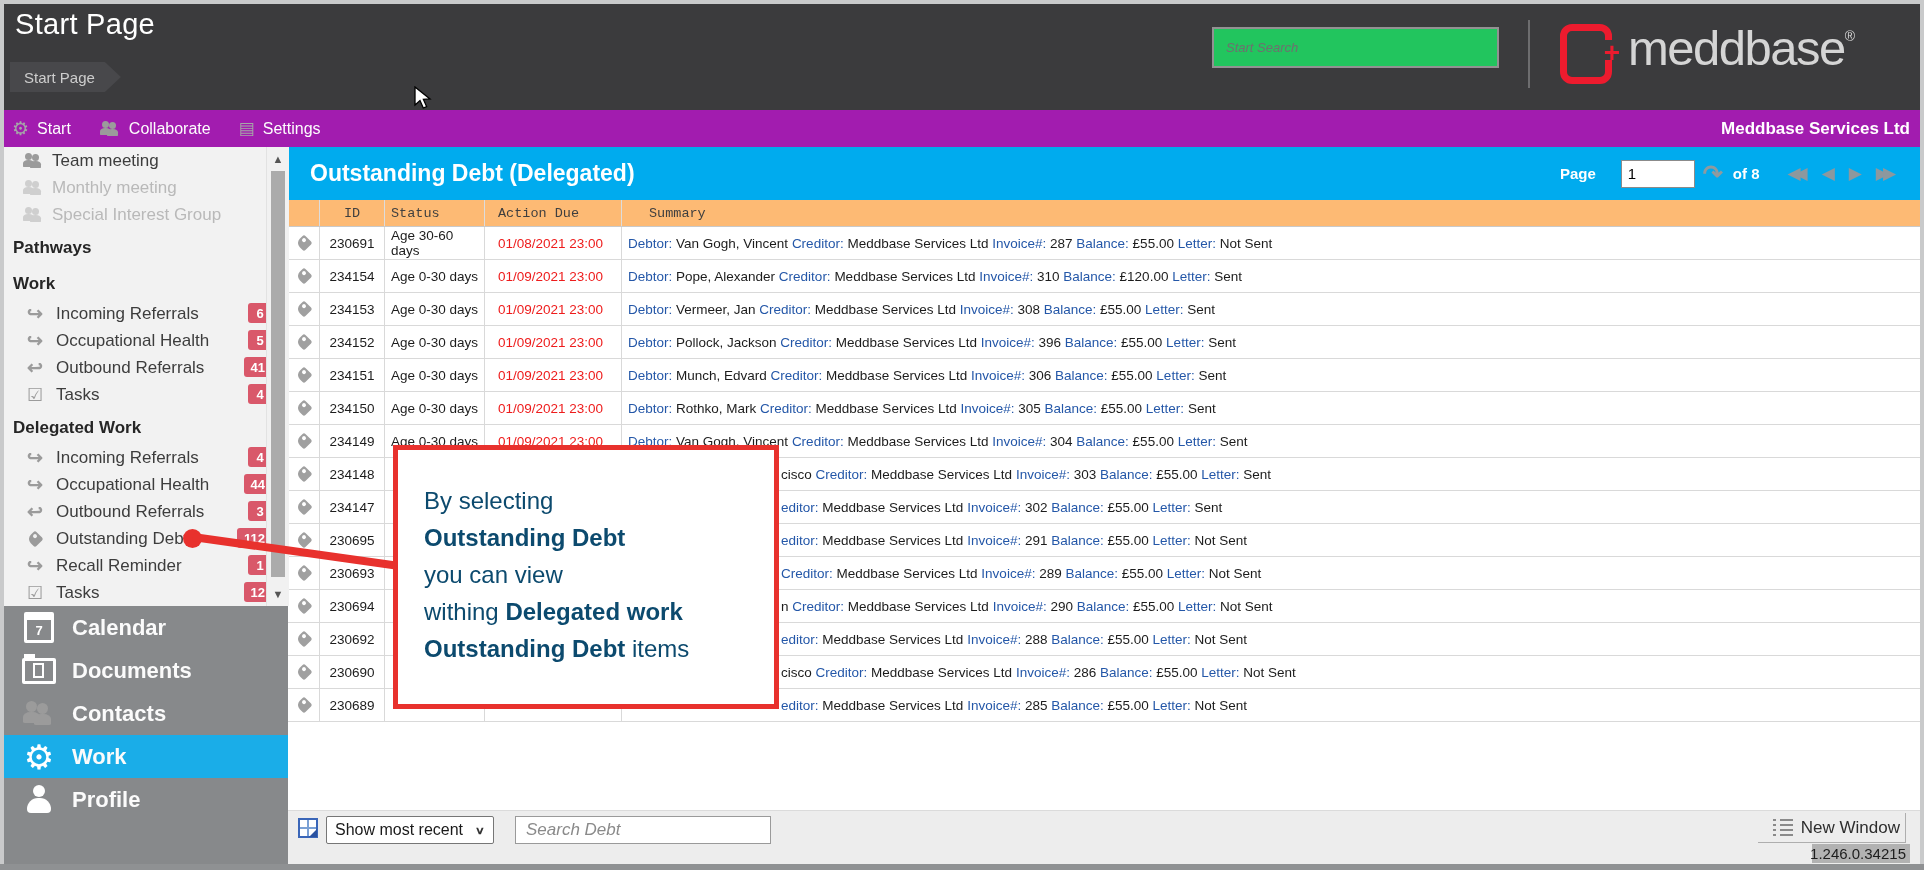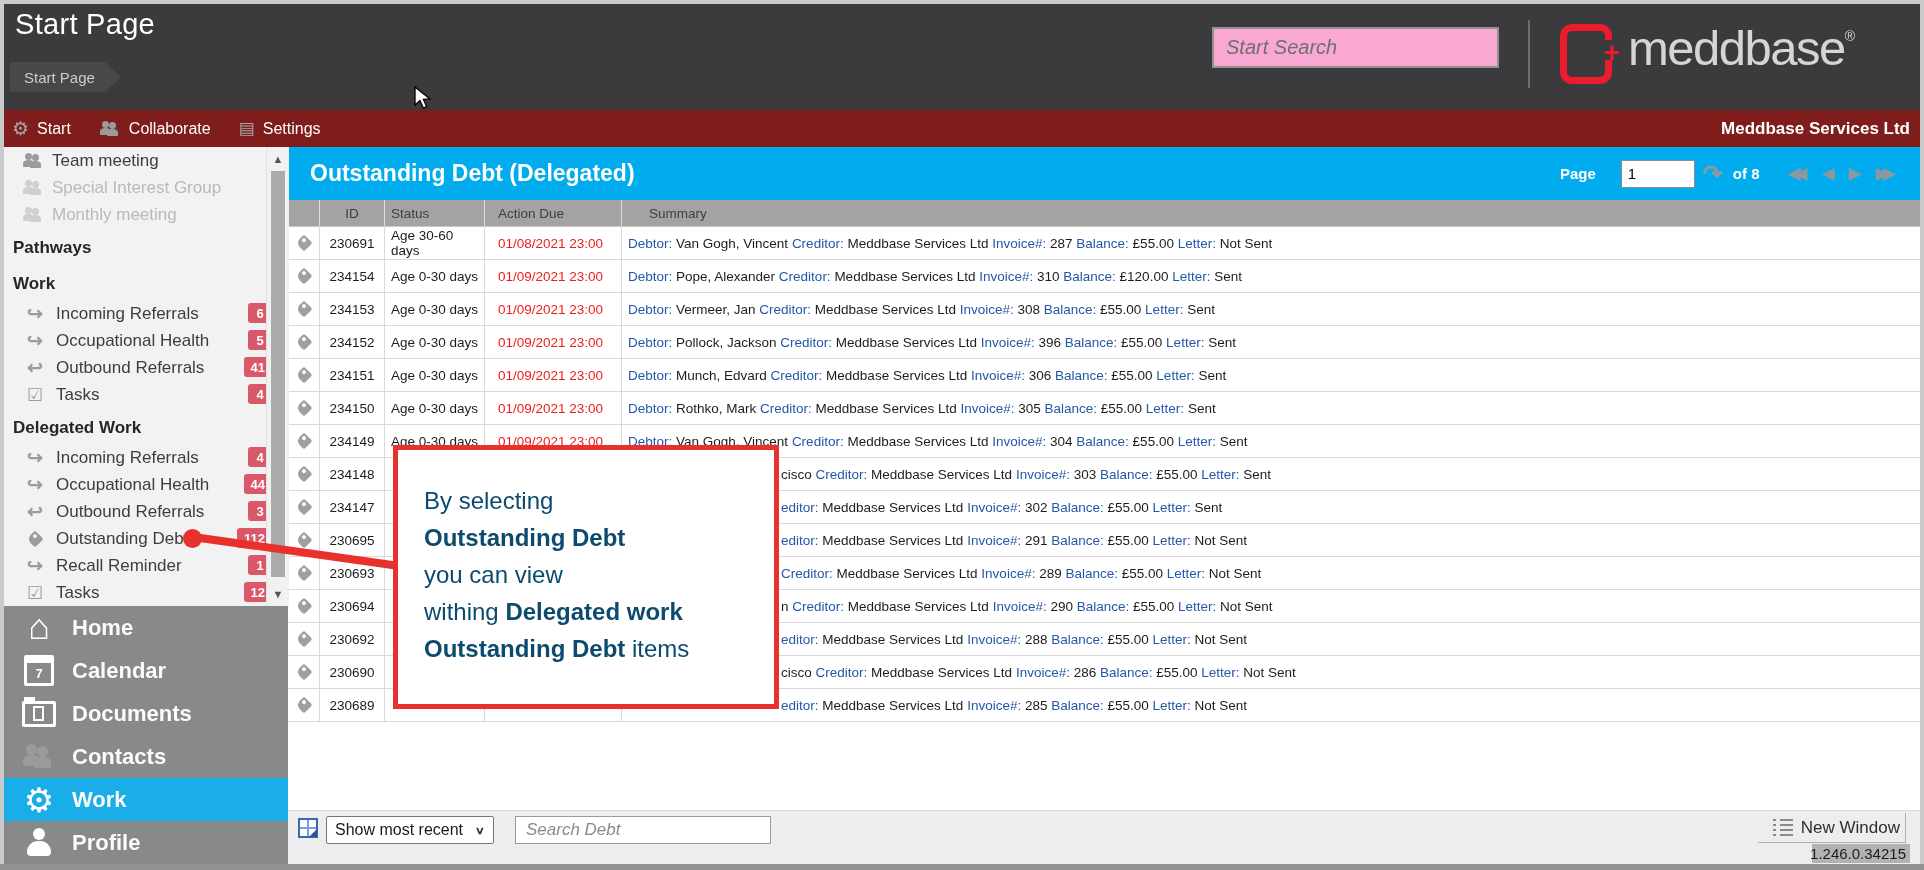--- a/index.html
+++ b/index.html
@@ -7,32 +7,32 @@
   .frame{position:absolute;inset:0;border:4px solid #c9cacb;z-index:95;pointer-events:none;}
   .bottom-strip{position:absolute;left:0;right:0;bottom:0;height:6px;background:#8f9193;z-index:96;}
 
   
   .titlebar{position:absolute;top:0;left:0;width:100%;height:110px;background:#3b3b3d;}
   .app-title{position:absolute;left:15px;top:8px;font-size:29px;font-weight:400;color:#fff;letter-spacing:.3px;}
   .tab{position:absolute;left:10px;top:62px;height:30px;background:#48484b;color:#cdcdcd;font-size:15px;
        display:flex;align-items:center;padding:0 26px 0 14px;
        clip-path:polygon(0 0,calc(100% - 16px) 0,100% 50%,calc(100% - 16px) 100%,0 100%);}
   .global-search{position:absolute;left:1212px;top:27px;width:287px;height:41px;border:2px solid #929292;
-       background:#f9a8d4;font-size:20px;padding:0 12px;color:#333;box-sizing:border-box;outline:none;}
+       background:#22c55e;font-size:13px;padding:0 12px;color:#333;box-sizing:border-box;outline:none;}
   .global-search::placeholder{color:#6f6f6f;font-style:italic;}
   .hdr-divider{position:absolute;left:1528px;top:20px;width:2px;height:68px;background:#6d6d6f;}
   .logo{position:absolute;left:1560px;top:16px;display:flex;align-items:flex-start;}
   .logo-mark{width:38px;height:46px;border:7px solid #ed1b2e;border-radius:12px;position:relative;margin-top:8px;}
   .logo-mark::after{content:"";position:absolute;right:-9px;top:9px;width:13px;height:20px;background:#3b3b3d;}
   .logo-plus{position:absolute;right:-15px;top:6px;color:#ed1b2e;font-size:28px;font-weight:700;z-index:2;}
   .logo-text{color:#d5d5d5;font-size:49px;font-weight:400;letter-spacing:-1.5px;margin-left:16px;line-height:64px;}
   .logo-reg{color:#d5d5d5;font-size:14px;margin-top:12px;}
 
   
-  .menubar{position:absolute;top:110px;left:0;width:100%;height:37px;background:#7f1d1d;display:flex;align-items:center;z-index:4;}
+  .menubar{position:absolute;top:110px;left:0;width:100%;height:37px;background:#a21caf;display:flex;align-items:center;z-index:4;}
   #menubar-items{display:flex;gap:28px;padding-left:12px;}
   .menu-item{display:flex;align-items:center;gap:8px;font-size:16px;color:#fdfdfd;}
   .mic{color:#a6a6a8;display:inline-flex;align-items:center;justify-content:center;}
   .mic-gear::before{content:"⚙";font-size:19px;line-height:1;}
   .mic-form::before{content:"▤";font-size:17px;line-height:1;}
   .company{position:absolute;right:14px;font-size:17px;font-weight:700;color:#fff;}
 
   
   .ppl{position:relative;display:inline-block;color:#9b9b9b;}
   .ppl::before{content:"";position:absolute;border-radius:50%;background:currentColor;}
@@ -88,22 +88,22 @@
   .main-header{height:53px;background:#00abee;position:relative;display:flex;align-items:center;}
   .main-title{color:#fff;font-size:23px;font-weight:700;padding-left:22px;}
   .pagination{position:absolute;right:28px;top:0;height:100%;display:flex;align-items:center;color:#fff;}
   .pg-label{font-size:15px;font-weight:700;margin-right:25px;}
   .pg-input{width:74px;height:28px;border:1px solid #8b8b8b;font-size:15px;padding:0 6px;box-sizing:border-box;outline:none;}
   .pg-go{color:#8f9a9f;font-size:24px;font-weight:700;margin:0 10px 0 8px;line-height:1;}
   .pg-of{font-size:15px;font-weight:700;margin-right:14px;}
   .pg-btn{color:#8d989e;font-size:17px;margin-left:14px;line-height:1;}
   .pg-btn.dbl{letter-spacing:-6px;padding-right:6px;}
 
-  .thead{display:grid;grid-template-columns:32px 65px 100px 137px 1fr;height:26px;background:#a3a3a3;
-         border-bottom:1px solid #c9c9c9;align-items:center;font-size:13.5px;color:#3f3f3f;}
+  .thead{display:grid;grid-template-columns:32px 65px 100px 137px 1fr;height:26px;background:#fdba74;
+         border-bottom:1px solid #c9c9c9;align-items:center;font-size:13.5px;color:#3f3f3f;font-family:Liberation Mono, monospace;}
   .th{height:100%;display:flex;align-items:center;border-right:1px solid #dcdcdc;box-sizing:border-box;padding-left:6px;}
   .th-id{justify-content:center;padding-left:0;}
   .th-due{padding-left:13px;}
   .th-sum{border-right:none;padding-left:27px;}
 
   #rows{position:relative;}
   .trow{display:grid;grid-template-columns:32px 65px 100px 137px 1fr;height:32px;border-bottom:1px solid #d9d9d9;
         font-size:13.5px;color:#1c1c1c;}
   .td{height:100%;display:flex;align-items:center;border-right:1px solid #d9d9d9;box-sizing:border-box;overflow:hidden;}
   .td-icon{justify-content:center;}
@@ -189,25 +189,25 @@
     <div class="company">Meddbase Services Ltd</div>
   </div>
 
   <div class="side-wrap" id="side-list">
       <div class="side-item">
         <span class="ppl small"></span>
         <span class="lbl">Team meeting</span>
       </div>
       <div class="side-item muted">
         <span class="ppl small"></span>
-        <span class="lbl">Special Interest Group</span>
+        <span class="lbl">Monthly meeting</span>
       </div>
       <div class="side-item muted">
         <span class="ppl small"></span>
-        <span class="lbl">Monthly meeting</span>
+        <span class="lbl">Special Interest Group</span>
       </div>
       <div class="side-header">Pathways</div>
       <div class="side-header">Work</div>
       <div class="side-item">
         <span class="sic sic-forward"></span>
         <span class="lbl">Incoming Referrals</span>
         <span class="badge">6</span>
       </div>
       <div class="side-item">
         <span class="sic sic-forward"></span>
@@ -259,26 +259,20 @@
       </div>
     </div>
 
   <div class="side-scroll">
     <div class="sb-arrow sb-up">▲</div>
     <div class="sb-thumb"></div>
     <div class="sb-arrow sb-down">▼</div>
   </div>
 
   <div class="side-nav" id="side-nav">
-      <div class="nav-item">
-        <span class="nav-ic">
-          <span class="nic-home"></span>
-        </span>
-        <span class="nav-label">Home</span>
-      </div>
       <div class="nav-item">
         <span class="nav-ic">
           <span class="nic-calendar">7</span>
         </span>
         <span class="nav-label">Calendar</span>
       </div>
       <div class="nav-item">
         <span class="nav-ic">
           <span class="nic-documents"></span>
         </span>

